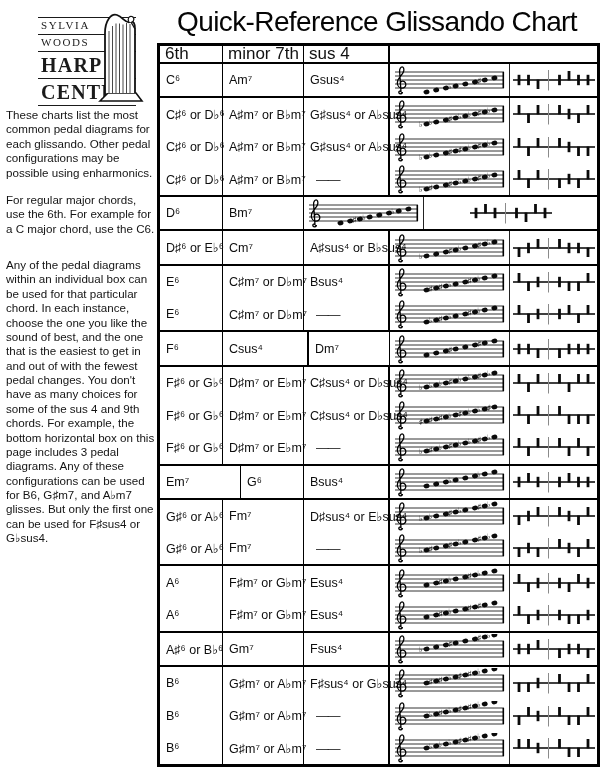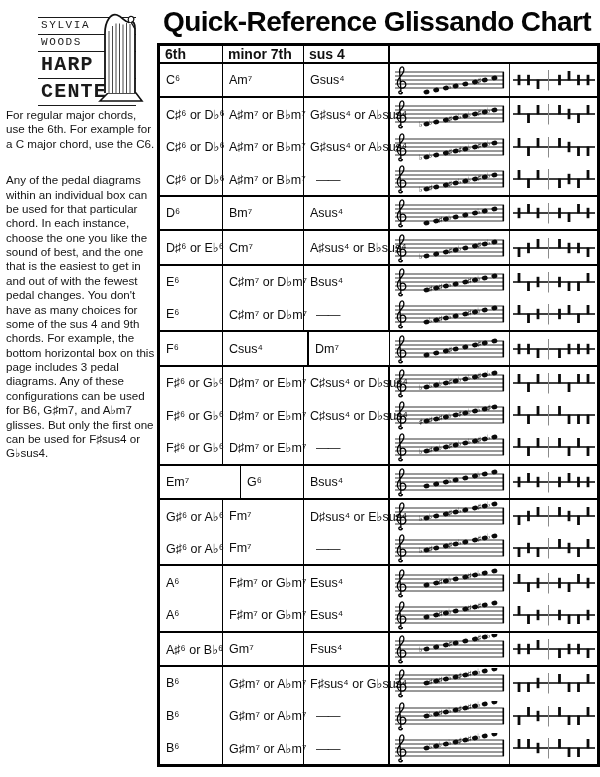--- a/index.html
+++ b/index.html
@@ -2,42 +2,42 @@
 <html><head>
 <meta charset="utf-8">
 <style>
   html,body{margin:0;padding:0}
   body{width:600px;height:777px;background:#fff;position:relative;overflow:hidden;
        font-family:"Liberation Sans",sans-serif;color:#111;-webkit-font-smoothing:antialiased}
   .page{position:absolute;inset:0}
 
   
   .title{position:absolute;left:156px;top:6px;width:442px;text-align:center;
-         font-size:28px;font-weight:700;letter-spacing:-0.6px;color:#050505;white-space:nowrap}
+         font-size:28px;font-weight:400;letter-spacing:-0.6px;color:#050505;white-space:nowrap}
 
   
   .logo{position:absolute;left:38px;top:12px;width:108px;height:94px}
   .logo-words{position:absolute;left:0;top:5px;width:98px}
-  .lw{font-family:Liberation Mono, monospace;border-bottom:1.6px solid #1a1a1a;
+  .lw{font-family:Liberation Serif, serif;border-bottom:1.6px solid #1a1a1a;
       padding:1px 2px 1px 3px;color:#1a1a1a;white-space:nowrap}
   .lw.first{border-top:1.6px solid #1a1a1a}
   .lw.s{font-size:11px;letter-spacing:1.6px;line-height:1.25}
   .lw.b{font-size:20px;font-weight:bold;letter-spacing:1.2px;line-height:1.2}
   .harp-wrap{position:absolute;left:58px;top:-3px}
 
   
   .sidebar{position:absolute;left:6px;top:108px;width:149px;font-size:11.6px;
            line-height:1.24;color:#141414}
   .sidebar p{margin:0 0 13px}
   .sidebar p.gap{margin-bottom:22px}
 
   
   .gtable{position:absolute;left:157px;top:43px;width:437px;border:3px solid #000;
           background:#fff;box-sizing:content-box}
-  .thead{display:flex;height:16px;border-bottom:2px solid #000;font-weight:bold;font-size:14px}
+  .thead{display:flex;height:16px;border-bottom:2px solid #000;font-weight:normal;font-size:17px}
   .hc{box-sizing:border-box;display:flex;align-items:center;padding-left:5px;height:16px}
   .hc.c1{width:63px;border-right:1.8px solid #000}
   .hc.c2{width:81px;border-right:1.8px solid #000}
   .hc.c3{width:86px;border-right:2.4px solid #000}
   .hc.c45{flex:1}
   .group{border-bottom:2.5px solid #000}
   .group:last-child{border-bottom:none}
   .row{display:flex;height:32.3px}
   .cell{box-sizing:border-box;display:flex;align-items:center;padding-left:6px;
         font-size:12.5px;white-space:nowrap;height:32.3px;color:#0d0d0d}
@@ -68,20 +68,21 @@
         <path d="M9 84 L9 24 C9 12 15 4 21 6 C27 8 30 15 34 13 C37.5 11.5 39 14 39 20 L39 84" fill="#fff" stroke="#111" stroke-width="1.8"></path>
         <path d="M33 13 C31 10 33 6.5 36 7.5 C39 8.5 38 13 35.5 13.2" fill="#fff" stroke="#111" stroke-width="1.2"></path>
         <path d="M13 84 L13 22 M16.5 84 L16.5 17 M20 84 L20 14.5 M23.5 84 L23.5 14.5
                  M27 84 L27 15.5 M30.5 84 L30.5 14 M34 84 L34 15" stroke="#333" stroke-width="0.9" fill="none"></path>
         <path d="M35 13 L39 20" stroke="#111" stroke-width="1.4"></path>
       </svg>
     </div>
   </div>
 
   <div class="sidebar">
+    <p>These charts list the most common pedal diagrams for each glissando.  Other pedal configurations may be possible using enharmonics.</p>
     <p class="gap">For regular major chords, use the 6th. For example for a C major chord, use the C6.</p>
     <p>Any of the pedal diagrams within an individual box can be used for that particular chord. In each instance, choose the one you like the sound of best, and the one that is the easiest to get in and out of with the fewest pedal changes. You don't have as many choices for some of the sus 4 and 9th chords. For example, the bottom horizontal box on this page includes 3 pedal diagrams. Any of these configurations can be used for B6, G♯m7, and A♭m7 glisses.  But only the first one can be used for F♯sus4 or G♭sus4.</p>
   </div>
 
   <div class="gtable">
     <div class="thead">
       <div class="hc c1">6th</div>
       <div class="hc c2">minor 7th</div>
       <div class="hc c3">sus 4</div>
       <div class="hc c45"></div>
@@ -259,21 +260,20 @@
                 <line x1="67.5" y1="14.6" x2="67.5" y2="24" stroke="#0a0a0a" stroke-width="2.8"></line>
                 <line x1="77" y1="6" x2="77" y2="15.4" stroke="#0a0a0a" stroke-width="2.8"></line>
               </svg>
             </div>
           </div>
         </div>
         <div class="group">
           <div class="row">
             <div class="cell c1">D⁶</div>
             <div class="cell c2">Bm⁷</div>
-            <div class="cell c3">Asus⁴</div>
             <div class="cell c4">
               <svg width="113" height="30" viewBox="0 0 113 30">
                 <line x1="2" y1="7" x2="111" y2="7" stroke="#000" stroke-width="0.8"></line>
                 <line x1="2" y1="11" x2="111" y2="11" stroke="#000" stroke-width="0.8"></line>
                 <line x1="2" y1="15" x2="111" y2="15" stroke="#000" stroke-width="0.8"></line>
                 <line x1="2" y1="19" x2="111" y2="19" stroke="#000" stroke-width="0.8"></line>
                 <line x1="2" y1="23" x2="111" y2="23" stroke="#000" stroke-width="0.8"></line>
                 <line x1="110.3" y1="7" x2="110.3" y2="23" stroke="#000" stroke-width="1.6"></line>
                 <path d="M9.4 27.6 C8.6 29.2 6 29.2 5.8 27.4 C5.7 26.1 7.2 25.6 8 26.6 L6.6 6.4 C6.4 3.6 7.9 1.8 9.1 1.8 C10.4 1.8 11.1 3.6 10.8 5.6 C10.5 7.8 8.9 9.6 7.1 11.7 C5.1 14 4.1 15.9 4.3 18.3 C4.5 21.2 6.7 23.1 9.1 23.1 C11.5 23.1 12.9 21.4 12.8 19.4 C12.7 17.4 11.2 16.1 9.6 16.2 C8.1 16.3 7.1 17.5 7.2 18.8" fill="none" stroke="#000" stroke-width="1.3" stroke-linecap="round"></path>
                 <ellipse cx="33.5" cy="25" rx="3" ry="2.3" fill="#0a0a0a" transform="rotate(-12 33.5 25)"></ellipse>

